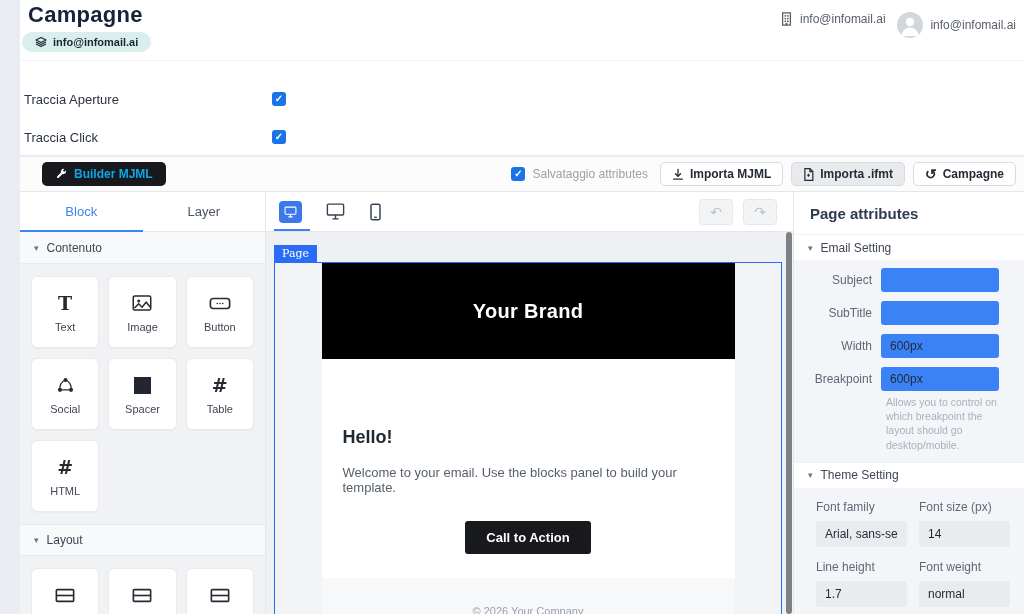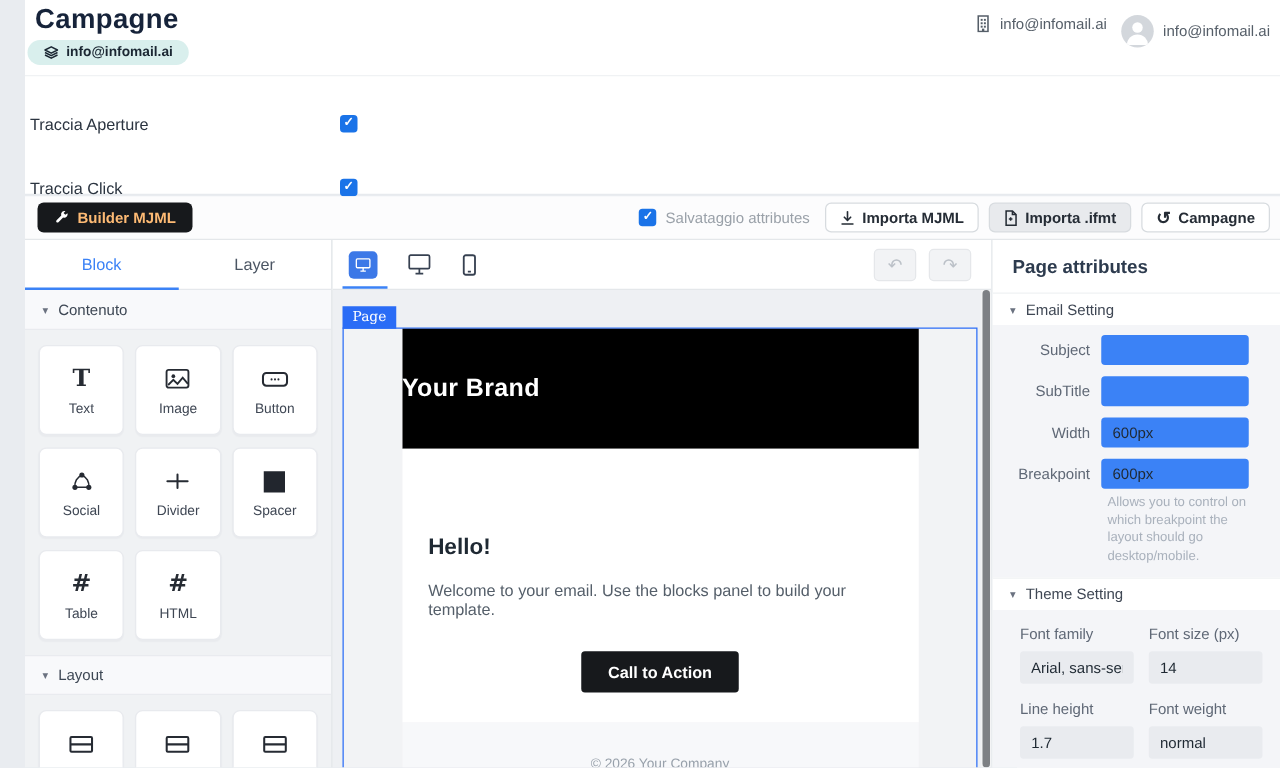--- a/index.html
+++ b/index.html
@@ -19,21 +19,21 @@
 
   
   .tracking { left:20px; top:60px; width:1004px; height:96px; background:#fff; border-top:1px solid #f0f2f4; border-bottom:1px solid #e7eaee; }
   .track-row { position:absolute; left:0; width:100%; height:40px; display:flex; align-items:center; }
   .track-label { margin-left:4px; font-size:13px; color:#2b3440; width:248px; }
   .checkbox { width:14px; height:14px; background:#1a73e8; border-radius:3px; display:flex; align-items:center; justify-content:center;
     color:#fff; font-size:10px; font-weight:bold; line-height:1; cursor:pointer; }
 
   
   .builder-bar { left:20px; top:157px; width:1004px; height:35px; background:#fcfcfd; border-bottom:1px solid #e4e7ea; display:flex; align-items:center; }
-  .btn-dark { margin-left:10px; display:flex; align-items:center; gap:7px; background:#17191c; color:#fdba74;
+  .btn-dark { margin-left:22px; display:flex; align-items:center; gap:7px; background:#17191c; color:#0ea5e9;
     font-size:12px; font-weight:bold; border:none; border-radius:5px; padding:5px 13px; cursor:pointer; }
   .bar-right { margin-left:auto; margin-right:8px; display:flex; align-items:center; gap:8px; }
   .autosave { display:flex; align-items:center; gap:7px; font-size:12px; color:#9aa1a9; margin-right:4px; }
   .btn-light { display:flex; align-items:center; gap:6px; background:#fff; color:#252c35; font-size:12px; font-weight:bold;
     border:1px solid #d7dbdf; border-radius:5px; padding:4px 11px; cursor:pointer; }
   .btn-grey { background:#e8eaed; }
   .hist-glyph { font-size:14px; line-height:1; font-weight:bold; }
 
   
   .left-panel { left:20px; top:192px; width:245px; bottom:0; background:#f0f2f4; overflow:hidden; }
@@ -60,21 +60,21 @@
   .dev-btn { color:#374151; display:flex; align-items:center; cursor:pointer; }
   .dev-underline { position:absolute; left:8px; bottom:0; width:36px; height:2px; background:#3b82f6; }
   .ur-group { margin-left:auto; margin-right:16px; display:flex; gap:10px; }
   .ur-btn { width:34px; height:26px; background:#f2f3f5; border:1px solid #e5e7ea; border-radius:4px;
     color:#bcc1c8; font-size:14px; display:flex; align-items:center; justify-content:center; cursor:pointer; }
   .canvas-body { position:absolute; left:0; right:0; top:40px; bottom:0; }
   .page-tag { position:absolute; left:8px; top:13px; background:#2a6cf6; color:#fff; font-family:"DejaVu Serif", serif;
     font-size:11px; padding:2px 8px 3px; cursor:pointer; z-index:2; }
   .email-frame { position:absolute; left:8px; top:30px; width:508px; bottom:-12px; border:1px solid #2a6cf6; background:#f2f3f5; }
   .email-col { width:413px; margin:0 auto; }
-  .email-banner { height:96px; background:#000; display:flex; align-items:center; justify-content:flex-start; cursor:pointer; }
+  .email-banner { height:96px; background:#000; display:flex; align-items:center; justify-content:center; cursor:pointer; }
   .email-banner span { color:#fff; font-size:20px; font-weight:bold; letter-spacing:.3px; }
   .email-body { background:#fff; height:219px; padding:68px 21px 0; }
   .email-h1 { font-size:18px; font-weight:bold; color:#1f2933; cursor:pointer; }
   .email-p { margin-top:17px; font-size:13px; color:#555f6a; cursor:pointer; }
   .cta-wrap { margin-top:26px; text-align:center; }
   .cta-btn { display:inline-block; background:#17191c; color:#fff; font-size:13px; font-weight:bold;
     padding:9px 21px; border-radius:3px; border:none; cursor:pointer; }
   .email-footer { background:#f7f8fa; height:80px; text-align:center; padding-top:23px; }
   .email-footer span { font-size:11px; color:#98a1ab; }
   .canvas-scroll { position:absolute; right:0; top:40px; bottom:0; width:8px; background:#f3f4f5; }
@@ -137,21 +137,21 @@
     </span>
     <span>info@infomail.ai</span>
   </div>
 </div>
 
 <div class="abs tracking">
   <div class="track-row" style="top:18px;">
     <span class="track-label">Traccia Aperture</span>
     <span class="checkbox">✓</span>
   </div>
-  <div class="track-row" style="top:69px;align-items:center;">
+  <div class="track-row" style="top:56px;align-items:center;">
     <span class="track-label">Traccia Click</span>
     <span class="checkbox">✓</span>
   </div>
 </div>
 
 <div class="abs builder-bar">
   <button class="btn-dark">
     <span>
       <svg width="12" height="12" viewBox="0 0 24 24" fill="#fff">
         <path d="M22 5.2a5.4 5.4 0 0 1-7 6.7l-7.5 7.5a2.1 2.1 0 0 1-3-3l7.5-7.5a5.4 5.4 0 0 1 6.7-7l-3 3 2.8 2.8 3.5-2.5z"></path>
@@ -229,28 +229,20 @@
     <div class="card">
       <span class="blk-icon">
         <svg width="19" height="19" viewBox="0 0 24 24" fill="#262b33">
           <circle cx="12" cy="5" r="2.6"></circle>
             <circle cx="5" cy="17.5" r="2.6"></circle>
             <circle cx="19" cy="17.5" r="2.6"></circle>
           <path d="M12 5a12 12 0 0 0-7 12.5M12 5a12 12 0 0 1 7 12.5M5 17.5h14" fill="none" stroke="#262b33" stroke-width="1.6"></path>
         </svg>
       </span>
       <span class="blk-label">Social</span>
-    </div>
-    <div class="card">
-      <span class="blk-icon">
-        <svg width="22" height="18" viewBox="0 0 24 20" fill="none" stroke="#262b33" stroke-width="1.8" stroke-linecap="round">
-          <path d="M12 4v12M3 10h18"></path>
-        </svg>
-      </span>
-      <span class="blk-label">Divider</span>
     </div>
     <div class="card">
       <span class="blk-icon">
           <span class="spacer-sq"></span>
         </span>
       <span class="blk-label">Spacer</span>
     </div>
     <div class="card">
       <span class="blk-icon glyph-serif">#</span>
       <span class="blk-label">Table</span>

